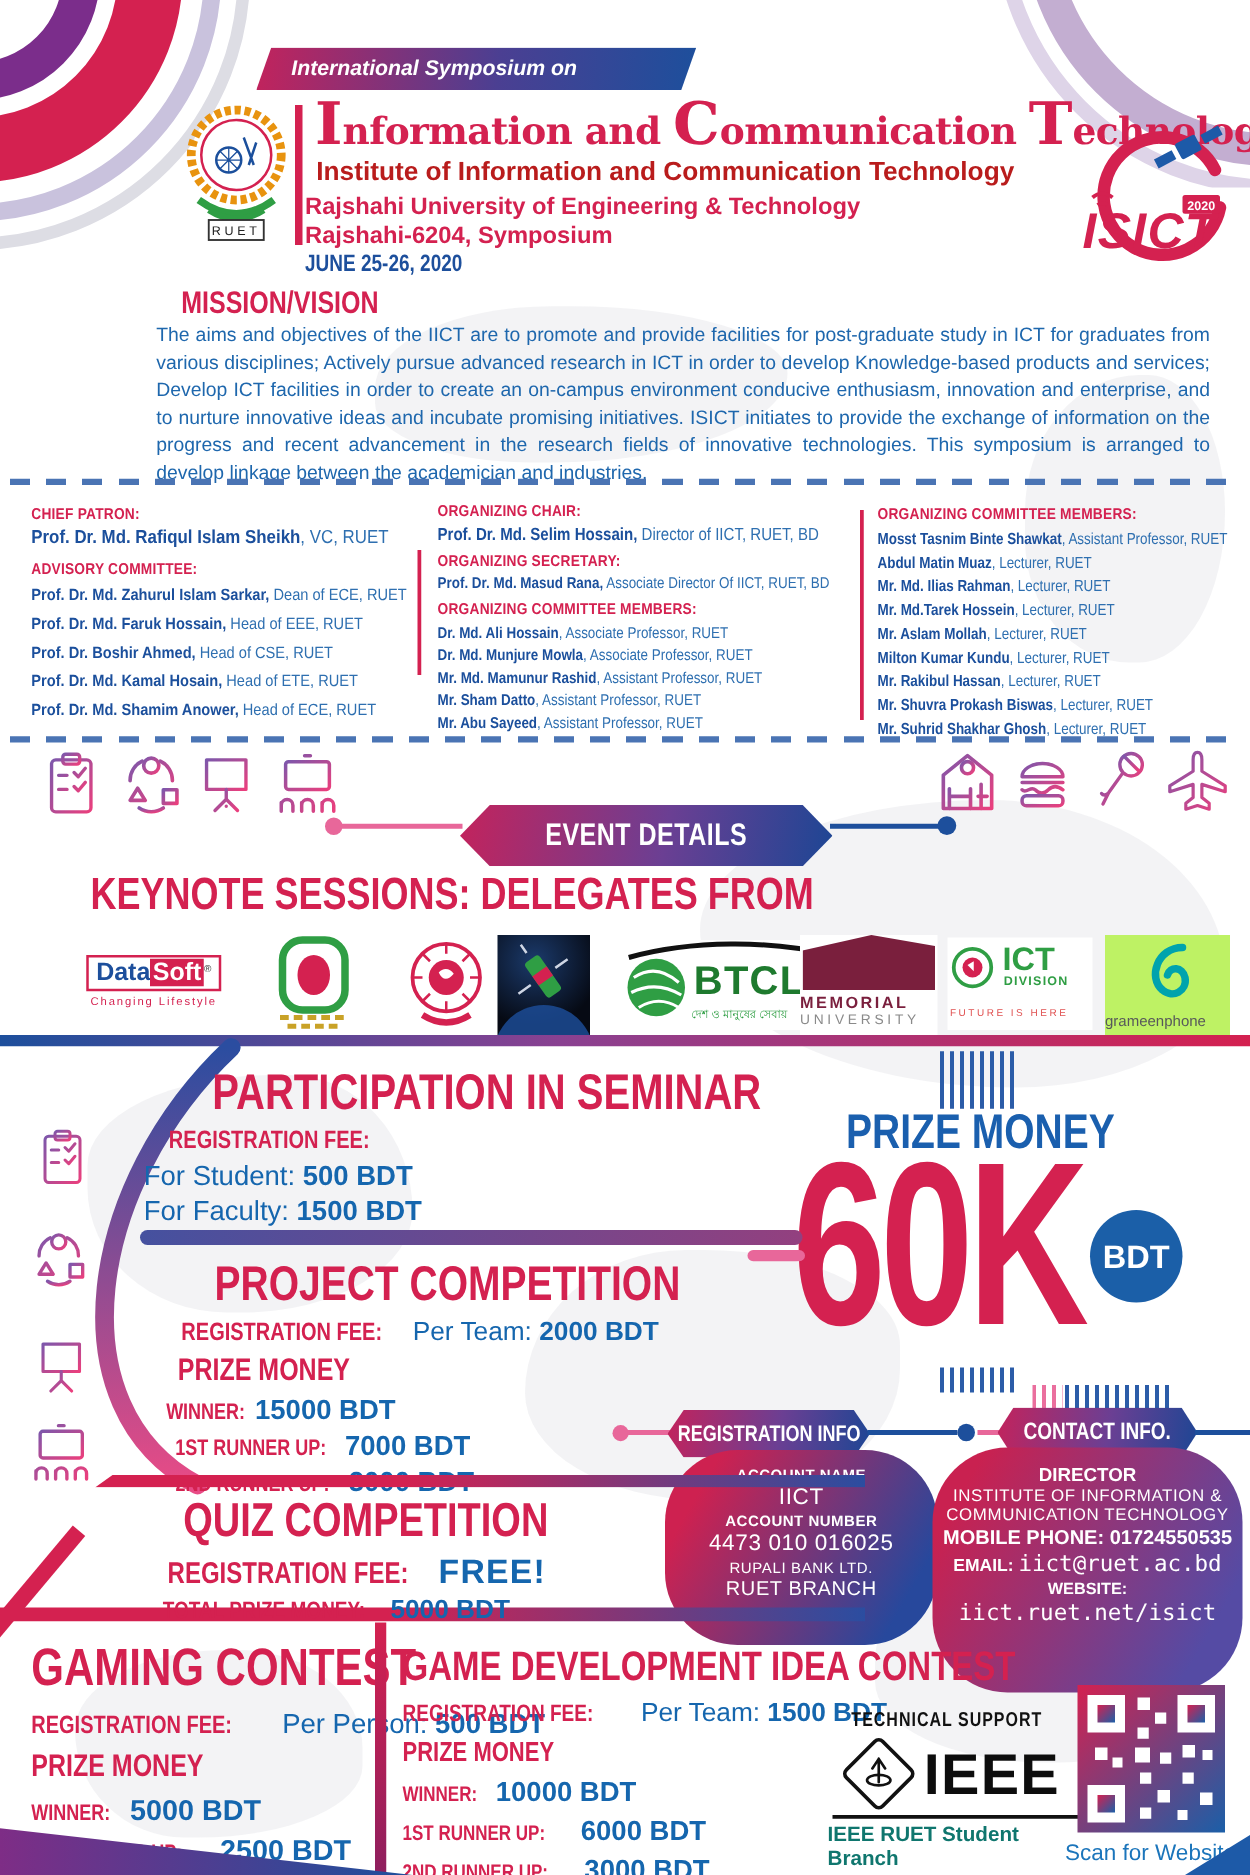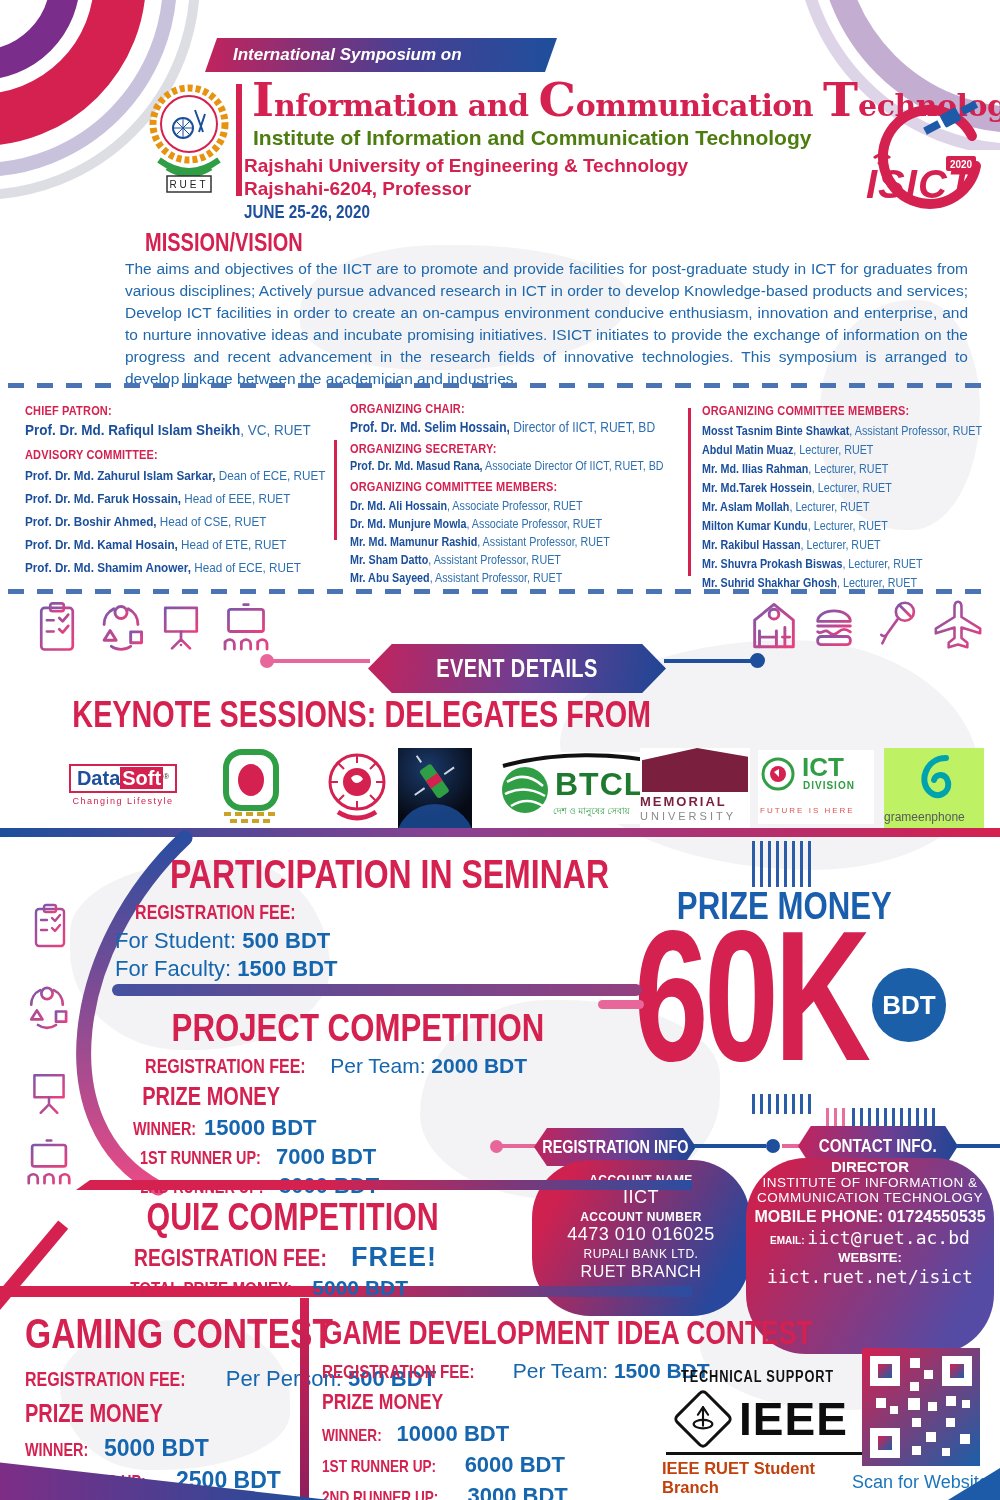--- a/index.html
+++ b/index.html
@@ -88,23 +88,23 @@
     <path d="M16 80q30 22 60 0" stroke="#2f9e44" stroke-width="6" fill="none"></path>
     <path d="M24 88q22 14 44 0" stroke="#2f9e44" stroke-width="5" fill="none"></path>
     <rect x="24" y="96" width="44" height="16" fill="#fff" stroke="#333" stroke-width="1.5"></rect>
     <text x="46" y="108" text-anchor="middle" font-family="Liberation Sans, sans-serif" font-size="10" letter-spacing="3" fill="#222">RUET</text>
   </svg>
 
   <div class="abs" style="left:236px;top:84px;width:6px;height:112px;background:var(--cr)"></div>
   <div class="abs" style="left:252px;top:72px;width:740px;white-space:nowrap">
     <span class="tc">I</span><span class="tr">nformation and </span><span class="tc">C</span><span class="tr">ommunication </span><span class="tc">T</span><span class="tr">echnology</span>
   </div>
-  <div class="abs" style="left:253px;top:126px;font-size:21px;font-weight:800;color:#4d7c0f">Institute of Information and Communication Technology</div>
+  <div class="abs" style="left:253px;top:126px;font-size:21px;font-weight:800;color:#b91c1c">Institute of Information and Communication Technology</div>
   <div class="abs" style="left:244px;top:155px;font-size:19px;font-weight:800;color:var(--cr)">Rajshahi University of Engineering &amp; Technology</div>
-  <div class="abs" style="left:244px;top:178px;font-size:19px;font-weight:800;color:var(--cr)">Rajshahi-6204, Professor</div>
+  <div class="abs" style="left:244px;top:178px;font-size:19px;font-weight:800;color:var(--cr)">Rajshahi-6204, Symposium</div>
   <div class="abs" style="left:244px;top:201px"><span class="cx ol" style="font-size:19px;font-weight:800;color:#1d4f9c">JUNE 25-26, 2020</span></div>
 
   <div class="abs" style="left:822px;top:100px;width:172px;height:120px">
     <svg width="172" height="120" viewBox="0 0 172 120">
       <path d="M150 36 A47 47 0 1 0 154 66" fill="none" stroke="#d42150" stroke-width="10" stroke-linecap="round"></path>
       <g transform="rotate(-28 130 18)">
         <rect x="120" y="10" width="18" height="14" rx="2" fill="#1d5aa8"></rect>
         <rect x="100" y="13" width="16" height="8" fill="#1d5aa8"></rect>
         <rect x="142" y="13" width="16" height="8" fill="#1d5aa8"></rect>
       </g>
@@ -340,26 +340,26 @@
 
   <div class="card" style="left:532px;top:1160px;width:218px;height:156px;border-radius:58px;background:linear-gradient(120deg,#ce2150 15%,#27489c 85%);padding-top:13px">
     <div class="cl">ACCOUNT NAME</div>
     <div class="cv">IICT</div>
     <div class="cl" style="margin-top:2px">ACCOUNT NUMBER</div>
     <div class="cv">4473 010 016025</div>
     <div class="cv" style="font-size:12px;margin-top:2px">RUPALI BANK LTD.</div>
     <div class="cv" style="font-size:16px;margin-top:2px">RUET BRANCH</div>
   </div>
 
-  <div class="card" style="left:746px;top:1158px;width:248px;height:196px;border-radius:60px;background:linear-gradient(120deg,#c92150 12%,#554ba4 85%);">
+  <div class="card" style="left:746px;top:1158px;width:248px;height:196px;border-radius:60px;background:linear-gradient(120deg,#c92150 12%,#554ba4 85%);padding-top:14px">
     <div class="whead" style="font-size:15px">DIRECTOR</div>
     <div class="cv" style="font-size:13.5px">INSTITUTE OF INFORMATION &amp;</div>
     <div class="cv" style="font-size:13.5px">COMMUNICATION TECHNOLOGY</div>
     <div style="margin-top:3px"><span class="whead" style="font-size:16px">MOBILE PHONE: </span><span class="whead" style="font-size:16px">01724550535</span></div>
-    <div style="margin-top:1px"><span class="whead" style="font-size:10px">EMAIL: </span><span class="mono" style="font-size:18px;color:#fff">iict@ruet.ac.bd</span></div>
+    <div style="margin-top:1px"><span class="whead" style="font-size:14px">EMAIL: </span><span class="mono" style="font-size:18px;color:#fff">iict@ruet.ac.bd</span></div>
     <div><span class="whead" style="font-size:13px">WEBSITE: </span><span class="mono" style="font-size:18px;color:#fff">iict.ruet.net/isict</span></div>
   </div>
 
   <div class="abs" style="left:76px;top:1180px;width:616px;height:10px;clip-path:polygon(14px 0,100% 0,100% 100%,0 100%);background:linear-gradient(90deg,#d42150 40%,#2b4da0)"></div>
   <div class="abs" style="left:22px;top:1212px;width:13px;height:108px;background:#d42150;transform:rotate(40deg)"></div>
   <div class="abs" style="left:0;top:1286px;width:692px;height:11px;background:linear-gradient(90deg,#d42150 45%,#2b4da0)"></div>
 
   <div class="abs center" style="left:110px;top:1196px;width:420px">
     <div><span class="cx crh" style="font-size:38px">QUIZ COMPETITION</span></div>
     <div style="margin-top:3px"><span class="cx crh" style="font-size:24px">REGISTRATION FEE: </span><span class="bv" style="font-size:27px;letter-spacing:1px">FREE!</span></div>
@@ -391,21 +391,21 @@
     <div style="display:flex;align-items:center;justify-content:center;margin-top:6px">
       <div style="width:44px;height:44px;border:3.5px solid #111;border-radius:6px;transform:rotate(45deg);display:flex;align-items:center;justify-content:center;margin-right:14px">
         <svg width="34" height="34" viewBox="0 0 40 40" style="transform:rotate(-45deg)" fill="none" stroke="#111" stroke-width="2.5" stroke-linecap="round">
             <path d="M20 6v22M20 6l-6 9M20 6l6 9"></path>
             <ellipse cx="20" cy="26" rx="11" ry="5"></ellipse>
           </svg>
       </div>
       <span style="font-size:46px;font-weight:800;color:#0d0d0d;letter-spacing:1px">IEEE</span>
     </div>
     <div style="height:2.5px;background:#111;margin:6px 4px 4px"></div>
-    <div style="font-size:16.5px;font-weight:800;color:#c2410c">IEEE RUET Student Branch</div>
+    <div style="font-size:16.5px;font-weight:800;color:#0f766e">IEEE RUET Student Branch</div>
   </div>
 
   <div class="abs" style="left:862px;top:1348px;width:118px;height:118px;background:linear-gradient(135deg,#d42150,#1b5fa8)">
     <div class="qf" style="left:8px;top:8px"></div>
     <div class="qf" style="right:8px;top:8px"></div>
     <div class="qf" style="left:8px;bottom:8px"></div>
     <div class="qc" style="left:48px;top:10px;width:10px;height:10px"></div>
     <div class="qc" style="left:62px;top:22px;width:9px;height:9px"></div>
     <div class="qc" style="left:48px;top:34px;width:9px;height:9px"></div>
     <div class="qc" style="left:46px;top:50px;width:12px;height:12px"></div>

